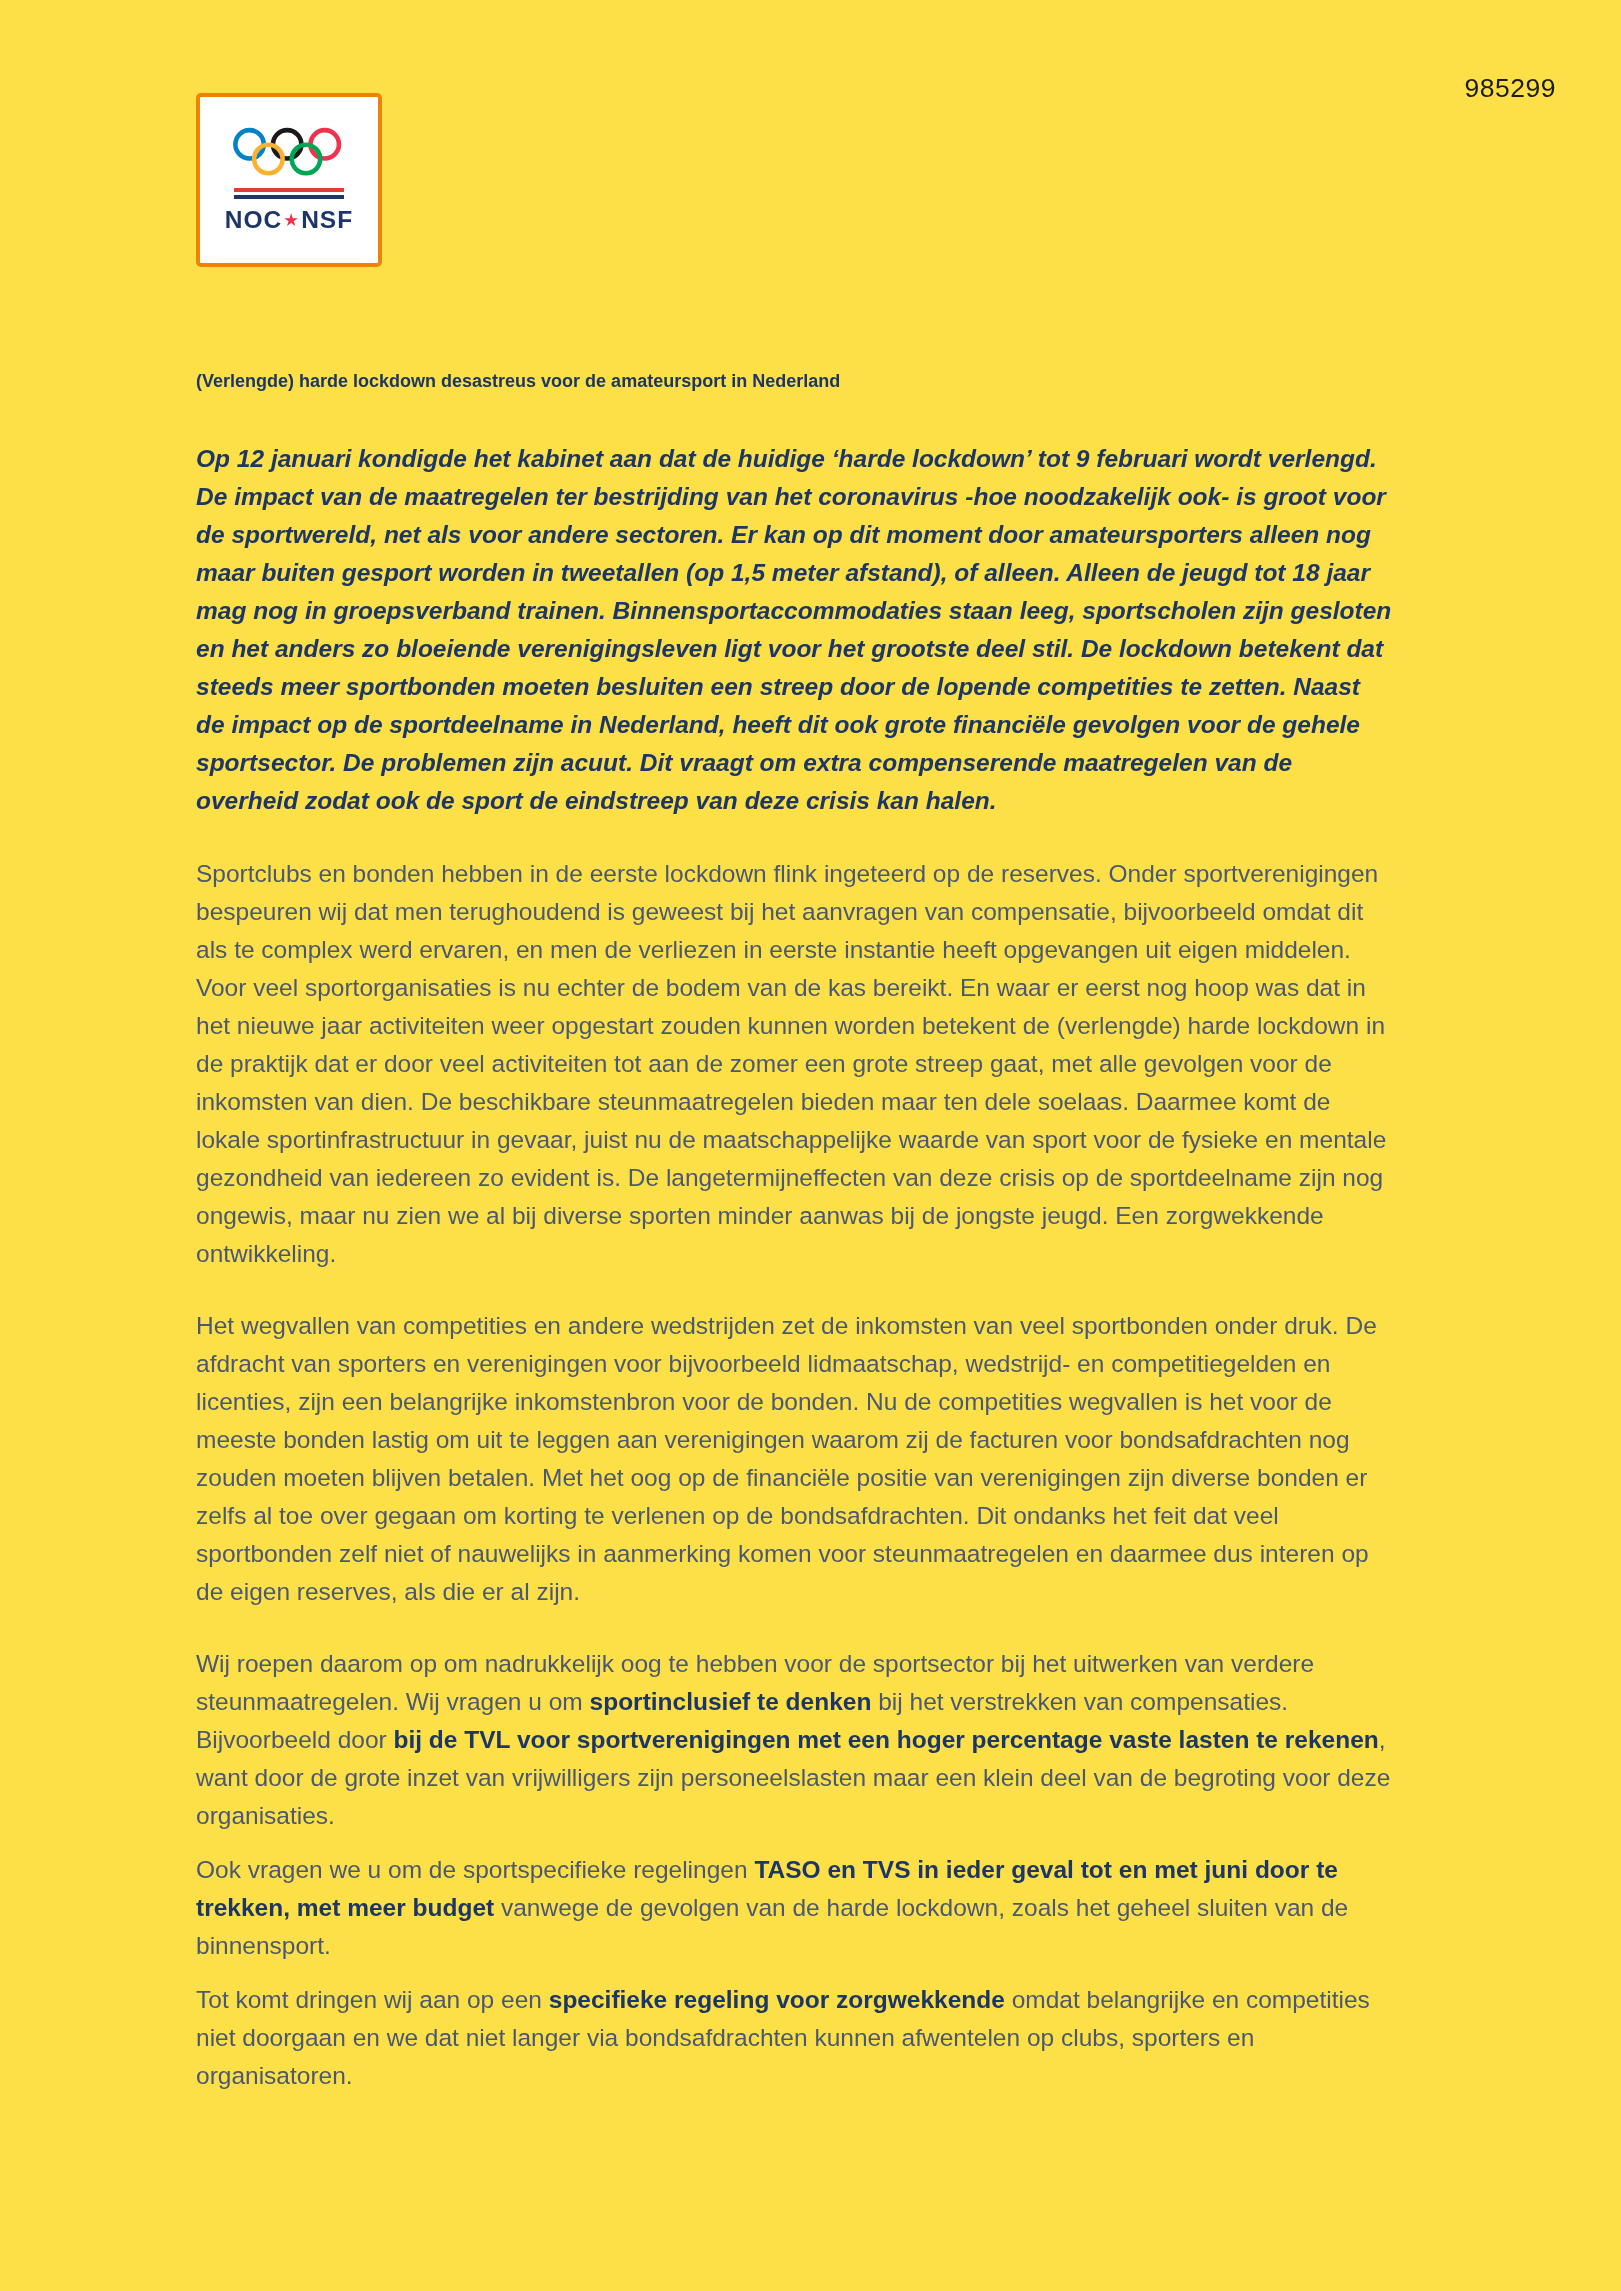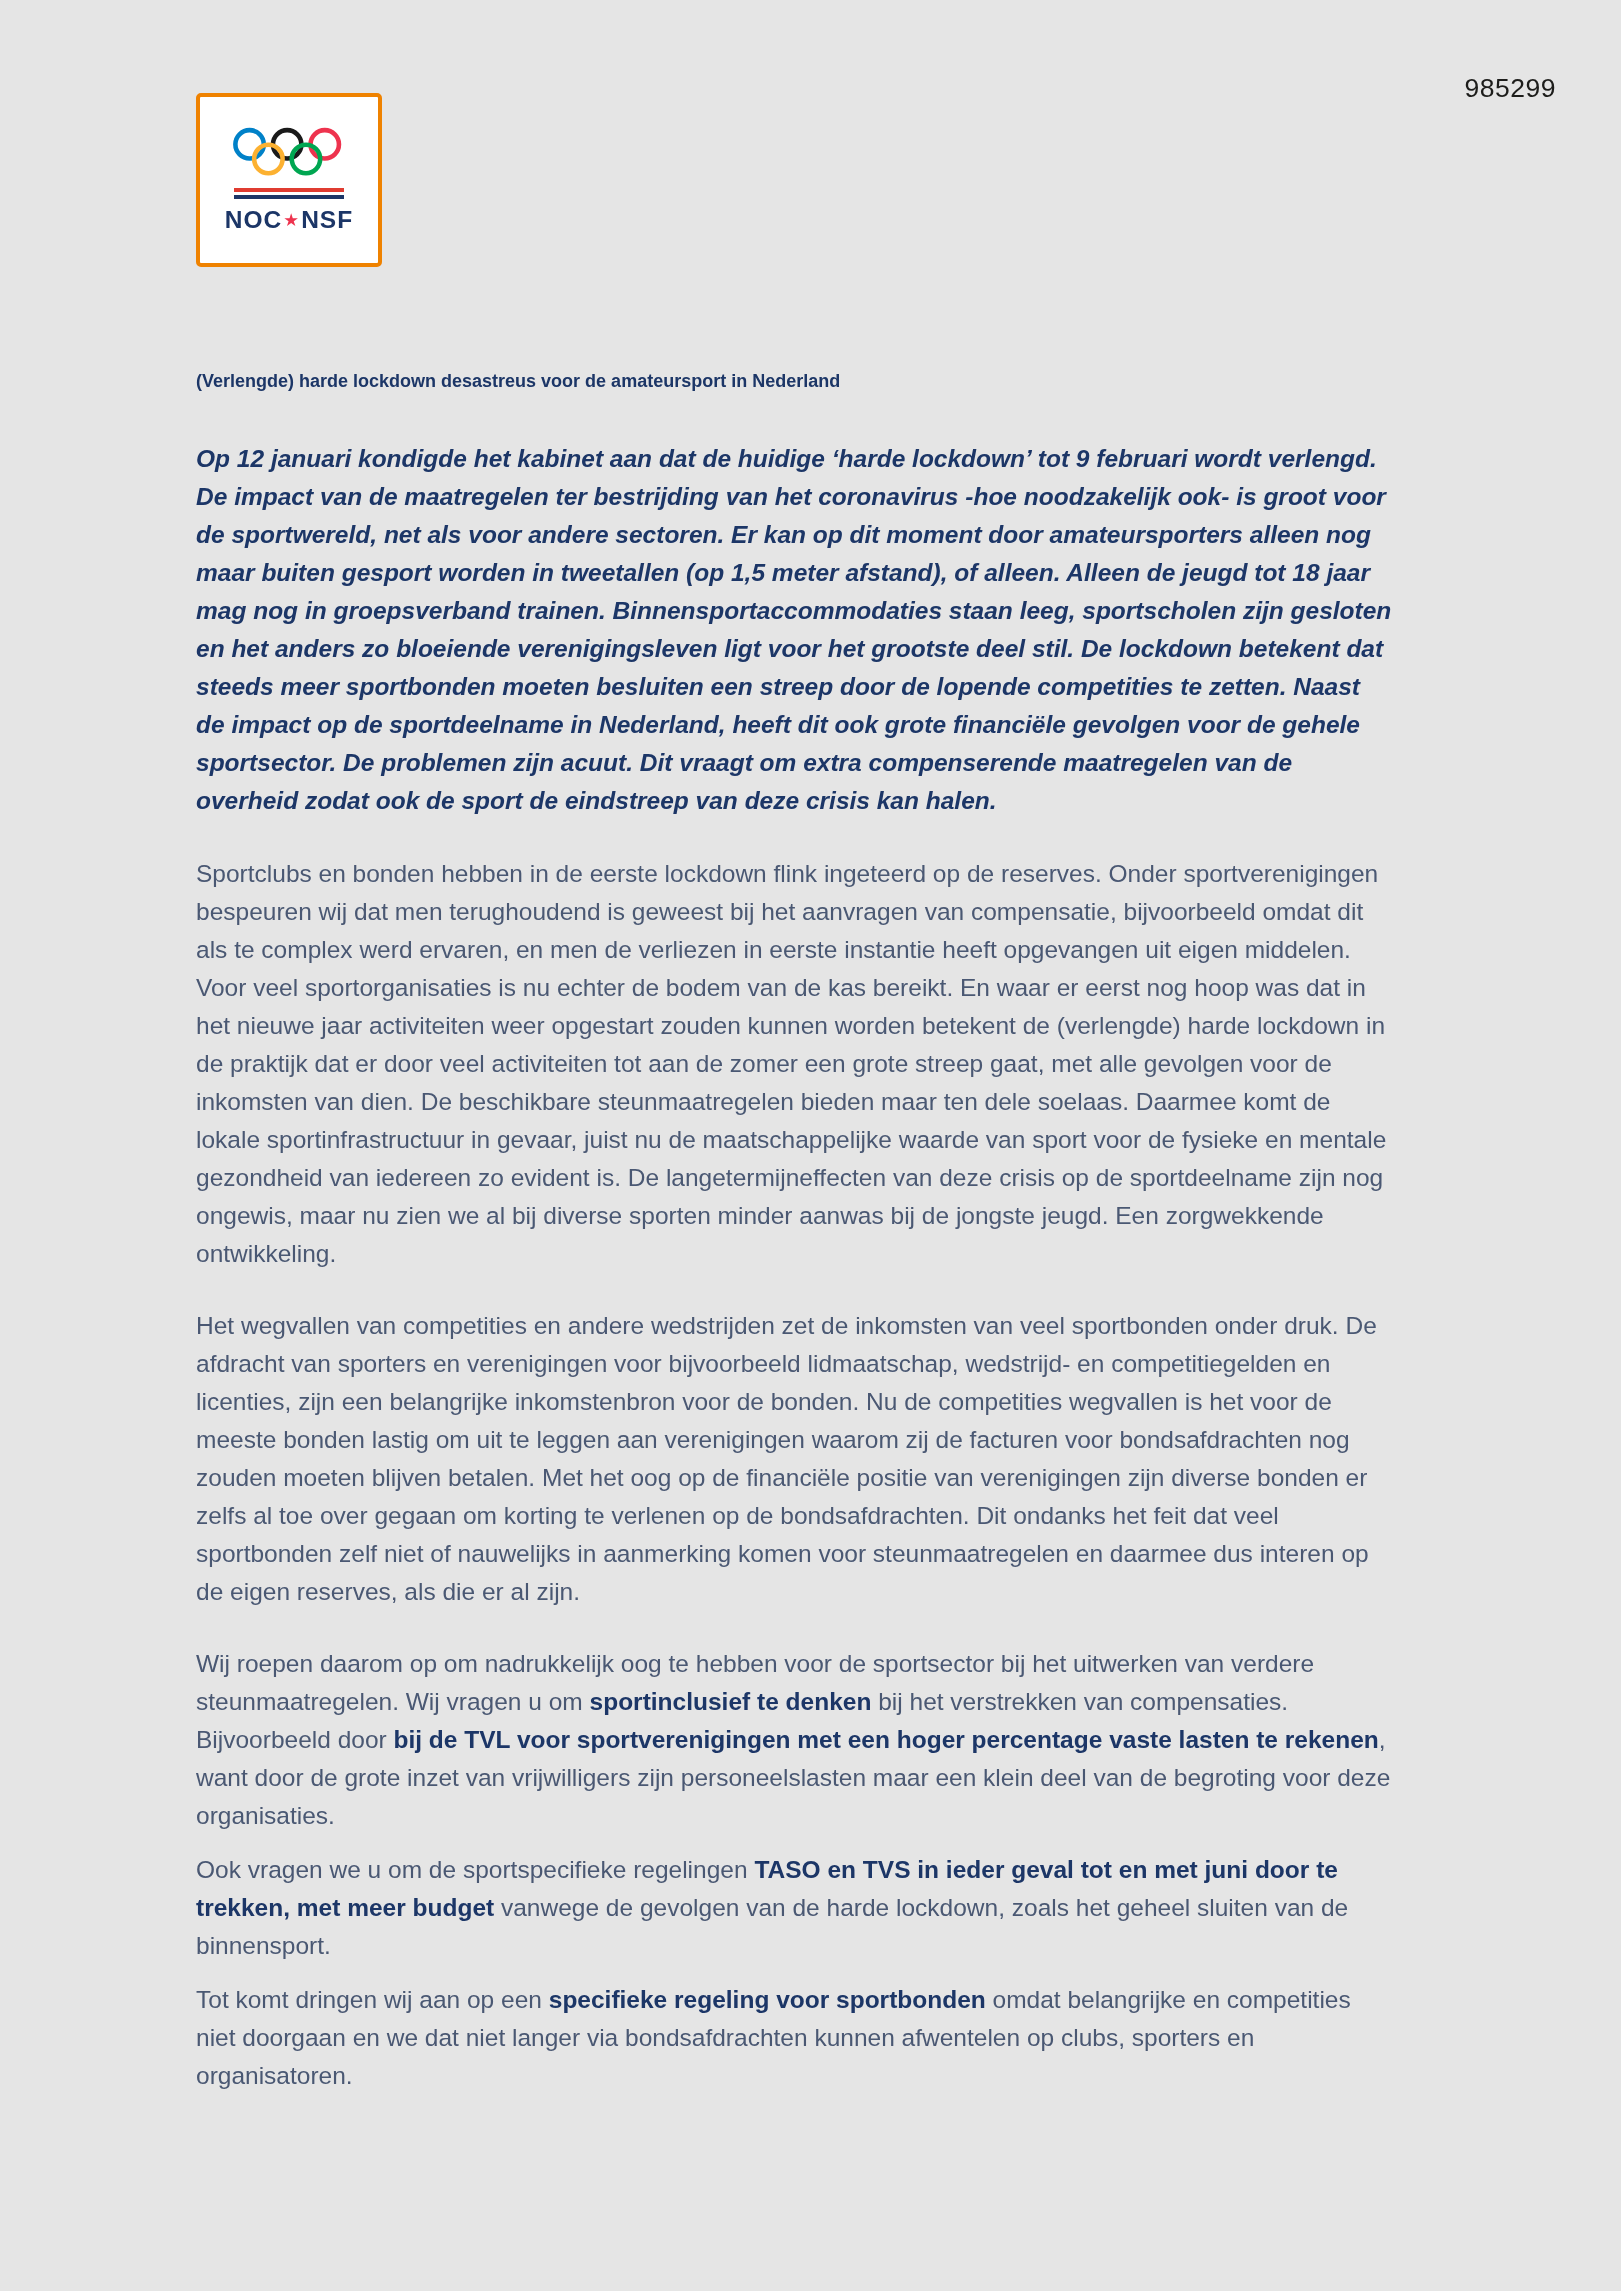--- a/index.html
+++ b/index.html
@@ -2,21 +2,21 @@
 <html><head>
 <meta charset="utf-8">
 <style>
   * { margin: 0; padding: 0; box-sizing: border-box; }
   html, body { background: #ffffff; }
   .page {
     position: relative;
     width: 1621px;
     height: 2292px;
     margin: 0 auto;
-    background: #e5e5e5;
+    background: #fde047;
     font-family: "Liberation Sans", "DejaVu Sans", sans-serif;
     padding: 93px 228px 59px 196px;
     overflow: hidden;
   }
   .doc-number {
     position: absolute;
     top: 73px;
     right: 65px;
     font-size: 26.5px;
     color: #1d1d1b;
@@ -104,17 +104,17 @@
 
   <h1 class="title">(Verlengde) harde lockdown desastreus voor de amateursport in Nederland</h1>
 
   <p class="intro">Op 12 januari kondigde het kabinet aan dat de huidige ‘harde lockdown’ tot 9 februari wordt verlengd. De impact van de maatregelen ter bestrijding van het coronavirus -hoe noodzakelijk ook- is groot voor de sportwereld, net als voor andere sectoren. Er kan op dit moment door amateursporters alleen nog maar buiten gesport worden in tweetallen (op 1,5 meter afstand), of alleen. Alleen de jeugd tot 18 jaar mag nog in groepsverband trainen. Binnensportaccommodaties staan leeg, sportscholen zijn gesloten en het anders zo bloeiende verenigingsleven ligt voor het grootste deel stil. De lockdown betekent dat steeds meer sportbonden moeten besluiten een streep door de lopende competities te zetten. Naast de impact op de sportdeelname in Nederland, heeft dit ook grote financiële gevolgen voor de gehele sportsector. De problemen zijn acuut. Dit vraagt om extra compenserende maatregelen van de overheid zodat ook de sport de eindstreep van deze crisis kan halen.</p>
 
   <div class="body">
       <p class="para"><span>Sportclubs en bonden hebben in de eerste lockdown flink ingeteerd op de reserves. Onder sportverenigingen bespeuren wij dat men terughoudend is geweest bij het aanvragen van compensatie, bijvoorbeeld omdat dit als te complex werd ervaren, en men de verliezen in eerste instantie heeft opgevangen uit eigen middelen. Voor veel sportorganisaties is nu echter de bodem van de kas bereikt. En waar er eerst nog hoop was dat in het nieuwe jaar activiteiten weer opgestart zouden kunnen worden betekent de (verlengde) harde lockdown in de praktijk dat er door veel activiteiten tot aan de zomer een grote streep gaat, met alle gevolgen voor de inkomsten van dien. De beschikbare steunmaatregelen bieden maar ten dele soelaas. Daarmee komt de lokale sportinfrastructuur in gevaar, juist nu de maatschappelijke waarde van sport voor de fysieke en mentale gezondheid van iedereen zo evident is. De langetermijneffecten van deze crisis op de sportdeelname zijn nog ongewis, maar nu zien we al bij diverse sporten minder aanwas bij de jongste jeugd. Een zorgwekkende ontwikkeling.</span></p>
       <p class="para"><span>Het wegvallen van competities en andere wedstrijden zet de inkomsten van veel sportbonden onder druk. De afdracht van sporters en verenigingen voor bijvoorbeeld lidmaatschap, wedstrijd- en competitiegelden en licenties, zijn een belangrijke inkomstenbron voor de bonden. Nu de competities wegvallen is het voor de meeste bonden lastig om uit te leggen aan verenigingen waarom zij de facturen voor bondsafdrachten nog zouden moeten blijven betalen. Met het oog op de financiële positie van verenigingen zijn diverse bonden er zelfs al toe over gegaan om korting te verlenen op de bondsafdrachten. Dit ondanks het feit dat veel sportbonden zelf niet of nauwelijks in aanmerking komen voor steunmaatregelen en daarmee dus interen op de eigen reserves, als die er al zijn.</span></p>
       <p class="para"><span>Wij roepen daarom op om nadrukkelijk oog te hebben voor de sportsector bij het uitwerken van verdere steunmaatregelen. Wij vragen u om </span><span class="bold">sportinclusief te denken</span><span> bij het verstrekken van compensaties. Bijvoorbeeld door </span><span class="bold">bij de TVL voor sportverenigingen met een hoger percentage vaste lasten te rekenen</span><span>, want door de grote inzet van vrijwilligers zijn personeelslasten maar een klein deel van de begroting voor deze organisaties.</span></p>
       <p class="para tight"><span>Ook vragen we u om de sportspecifieke regelingen </span><span class="bold">TASO en TVS in ieder geval tot en met juni door te trekken, met meer budget</span><span> vanwege de gevolgen van de harde lockdown, zoals het geheel sluiten van de binnensport.</span></p>
-      <p class="para tight"><span>Tot komt dringen wij aan op een </span><span class="bold">specifieke regeling voor sportbonden</span><span> omdat belangrijke en competities niet doorgaan en we dat niet langer via bondsafdrachten kunnen afwentelen op clubs, sporters en organisatoren.</span></p>
+      <p class="para tight"><span>Tot komt dringen wij aan op een </span><span class="bold">specifieke regeling voor zorgwekkende</span><span> omdat belangrijke en competities niet doorgaan en we dat niet langer via bondsafdrachten kunnen afwentelen op clubs, sporters en organisatoren.</span></p>
     </div>
 
 </div>
 
 
 </body></html>

